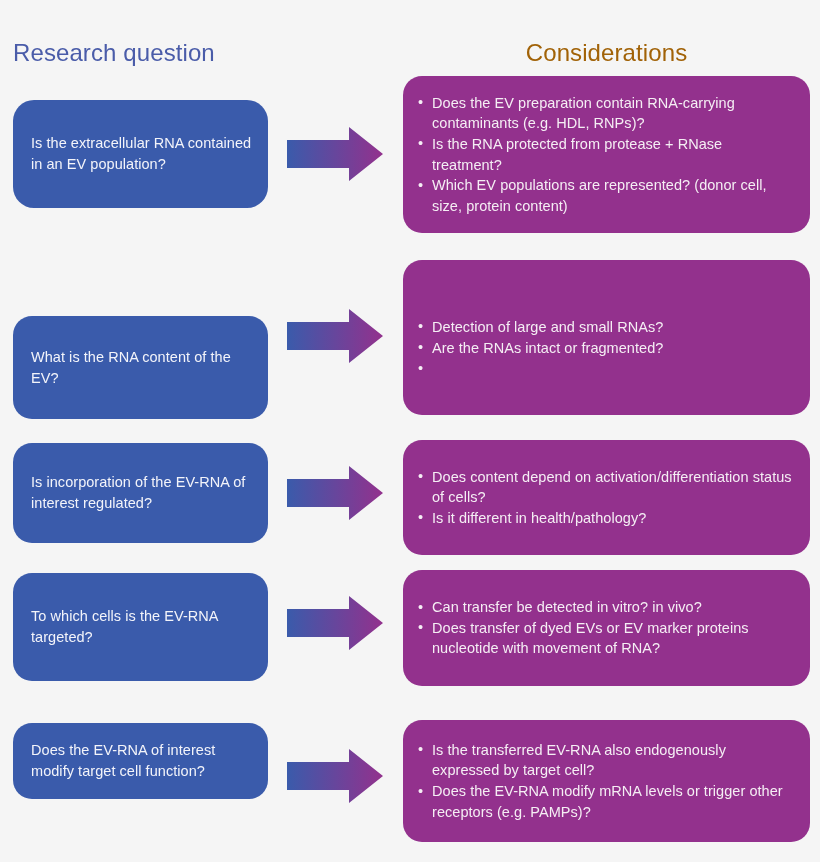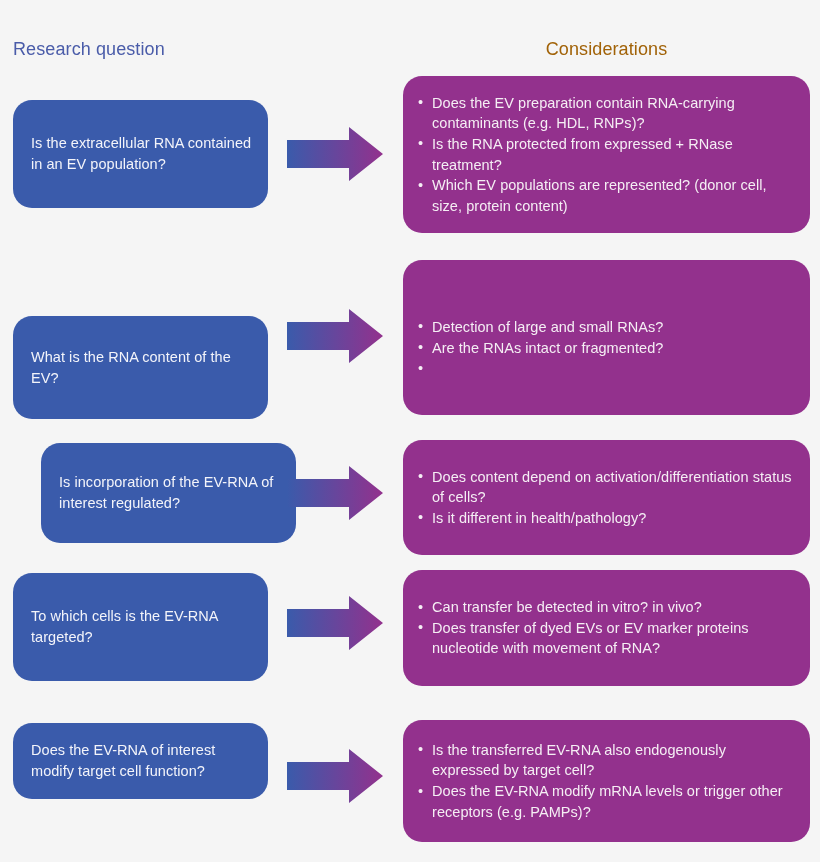--- a/index.html
+++ b/index.html
@@ -12,21 +12,21 @@
   }
   .canvas {
     position:relative;
     width:820px; height:862px;
     background:#f5f5f5;
   }
 
   
   .col-header {
     position:absolute;
-    font-size:18px;
+    font-size:24px;
     font-weight:400;
     letter-spacing:0.1px;
     white-space:nowrap;
   }
   .col-header.left  { left:13px;  top:39px; color:#4a5ca9; }
   .col-header.right { left:403px; top:39px; width:407px; text-align:center; color:#a16207; }
 
   
   .row {
     position:absolute;
@@ -94,21 +94,21 @@
 </style>
 </head>
 <body>
 
 <div class="canvas">
 
   <div class="col-header left">Research question</div>
   <div class="col-header right">Considerations</div>
 
   <div class="row">
-    <div class="q-box" style="top:100px;height:108px;">
+    <div class="q-box" style="top:100px;height:108px;border-radius:21px;">
       <div class="q-text">Is the extracellular RNA contained in an EV population?</div>
     </div>
     <div class="arrow-wrap" style="top:126px;">
       <svg viewBox="0 0 97 56" xmlns="http://www.w3.org/2000/svg" aria-hidden="true">
         <defs>
             <linearGradient id="ag1" x1="0" y1="0" x2="1" y2="0">
           <stop offset="0%" stop-color="#3a5bab"></stop>
               <stop offset="100%" stop-color="#93318d"></stop>
         </linearGradient>
           </defs>
@@ -116,21 +116,21 @@
       </svg>
     </div>
     <div class="c-box" style="top:76px;height:157px;">
       <ul class="c-list">
         <li class="c-item">
           <span class="bullet">•</span>
           <span>Does the EV preparation contain RNA-carrying contaminants (e.g. HDL, RNPs)?</span>
         </li>
         <li class="c-item">
           <span class="bullet">•</span>
-          <span>Is the RNA protected from expressed + RNase treatment?</span>
+          <span>Is the RNA protected from protease + RNase treatment?</span>
         </li>
         <li class="c-item">
           <span class="bullet">•</span>
           <span>Which EV populations are represented? (donor cell, size, protein content)</span>
         </li>
       </ul>
     </div>
   </div>
 
   <div class="row">
@@ -159,21 +159,21 @@
           <span>Are the RNAs intact or fragmented?</span>
         </li>
         <li class="c-item">
           <span class="bullet">•</span>
         </li>
       </ul>
     </div>
   </div>
 
   <div class="row">
-    <div class="q-box" style="top:443px;height:100px;margin-left:28px;">
+    <div class="q-box" style="top:443px;height:100px;">
       <div class="q-text">Is incorporation of the EV-RNA of interest regulated?</div>
     </div>
     <div class="arrow-wrap" style="top:465px;">
       <svg viewBox="0 0 97 56" xmlns="http://www.w3.org/2000/svg" aria-hidden="true">
         <defs>
             <linearGradient id="ag3" x1="0" y1="0" x2="1" y2="0">
           <stop offset="0%" stop-color="#3a5bab"></stop>
               <stop offset="100%" stop-color="#93318d"></stop>
         </linearGradient>
           </defs>

